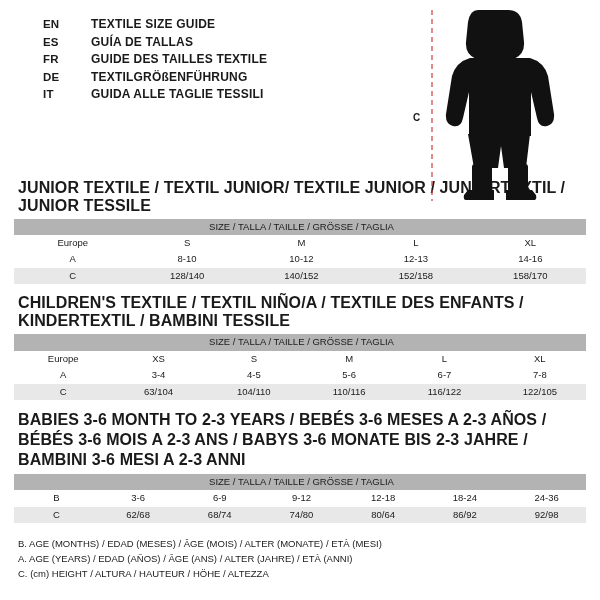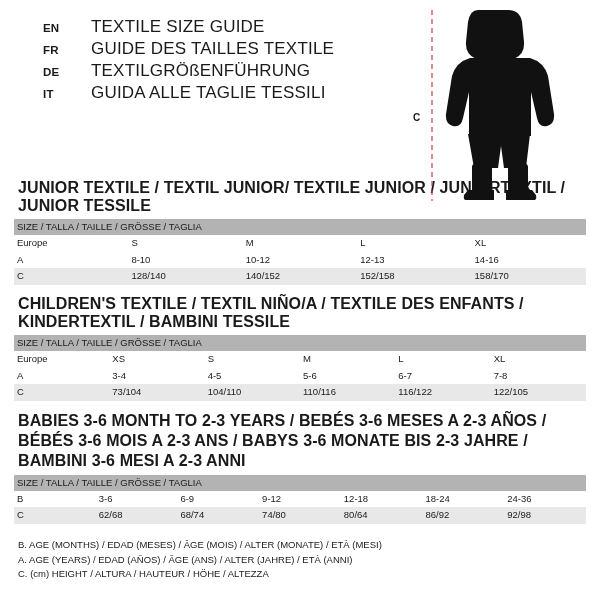--- a/index.html
+++ b/index.html
@@ -37,22 +37,22 @@
     padding-left: 21px;
   }
   .lang-code {
     width: 48px;
     font-size: 11.5px;
     font-weight: bold;
     letter-spacing: 0.2px;
     color: #1a1a1a;
   }
   .lang-title {
-    font-size: 17px;
-    font-weight: normal;
+    font-size: 12px;
+    font-weight: bold;
     letter-spacing: 0.2px;
     color: #1a1a1a;
   }
 
   
   .figure {
     position: absolute;
     right: 20px;
     top: 8px;
     width: 160px;
@@ -86,20 +86,21 @@
     width: 100%;
     border-collapse: collapse;
     table-layout: fixed;
   }
   table.size-table td {
     font-size: 9.5px;
     padding: 3px 0 3px 3px;
     color: #1a1a1a;
     vertical-align: middle;
     line-height: 1.1;
+    text-align: center;
   }
   tr.head-row td {
     background: #b3b3b3;
     font-size: 9.5px;
     font-weight: normal;
     color: #1a1a1a;
   }
   tr.row-a td, tr.row-b td {
     background: #ffffff;
   }
@@ -121,20 +122,24 @@
 </style>
 </head>
 <body>
 
 <div class="page">
 
   <div class="header">
     <div class="lang-row">
       <span class="lang-code">EN</span>
       <span class="lang-title">TEXTILE SIZE GUIDE</span>
+    </div>
+    <div class="lang-row">
+      <span class="lang-code">ES</span>
+      <span class="lang-title">GUÍA DE TALLAS</span>
     </div>
     <div class="lang-row">
       <span class="lang-code">FR</span>
       <span class="lang-title">GUIDE DES TAILLES TEXTILE</span>
     </div>
     <div class="lang-row">
       <span class="lang-code">DE</span>
       <span class="lang-title">TEXTILGRÖßENFÜHRUNG</span>
     </div>
     <div class="lang-row">
@@ -215,21 +220,21 @@
         <tr class="row-a">
           <td class="first-col">A</td>
           <td>3-4</td>
           <td>4-5</td>
           <td>5-6</td>
           <td>6-7</td>
           <td>7-8</td>
         </tr>
         <tr class="row-shaded">
           <td class="first-col">C</td>
-          <td>73/104</td>
+          <td>63/104</td>
           <td>104/110</td>
           <td>110/116</td>
           <td>116/122</td>
           <td>122/105</td>
         </tr>
       </tbody>
     </table>
   </div>
 
   <div class="section">

